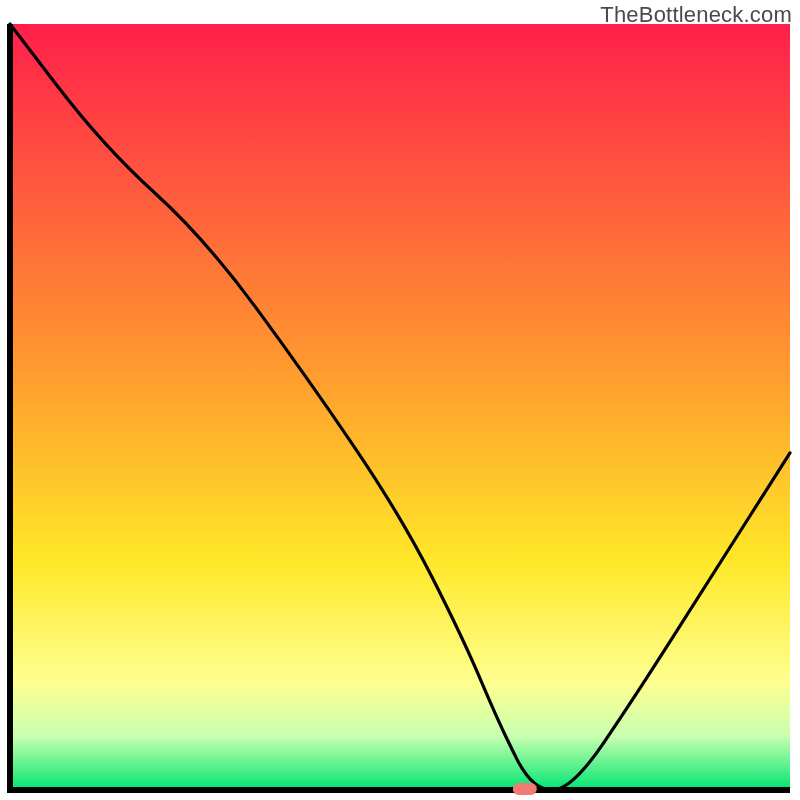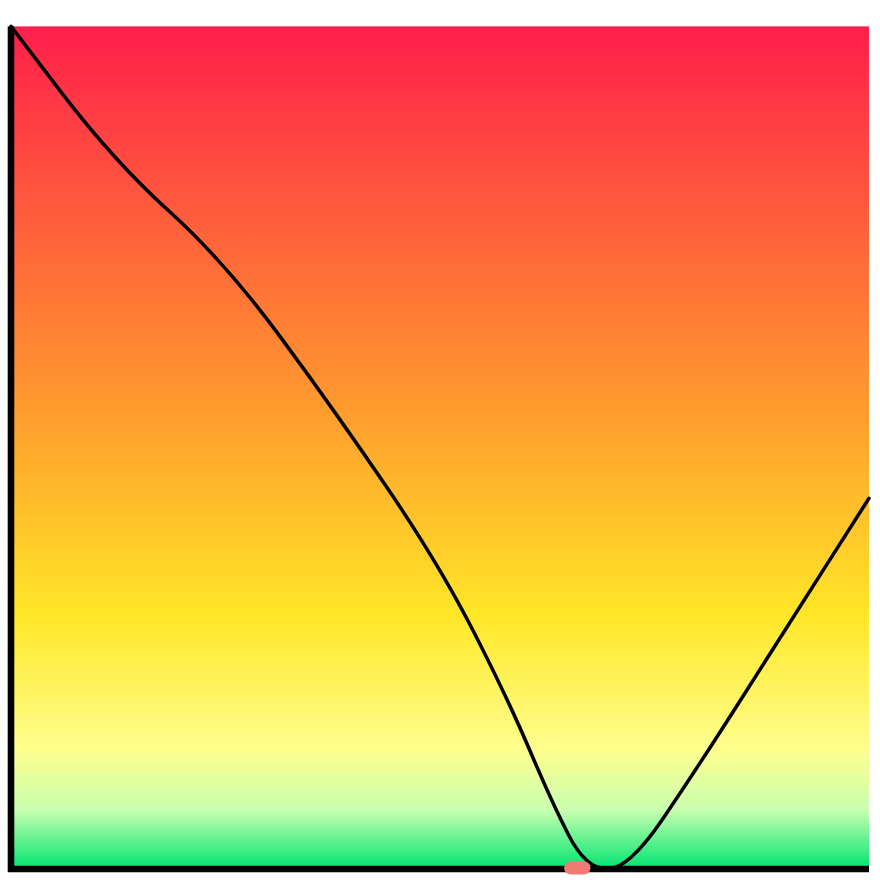--- a/index.html
+++ b/index.html
@@ -27,20 +27,21 @@
   svg {
     position: absolute;
     top: 0;
     left: 0;
   }
 </style>
 </head>
 <body>
 
 <div id="container">
+  <div id="watermark">TheBottleneck.com</div>
   <svg id="chart-svg" width="800" height="800" viewBox="0 0 800 800">
       <defs>
         <linearGradient id="bg-grad" x1="0" y1="0" x2="0" y2="1">
           <stop offset="0%" stop-color="#ff1f4b"></stop>
           <stop offset="45%" stop-color="#ff9a2e"></stop>
           <stop offset="70%" stop-color="#ffe728"></stop>
           <stop offset="86%" stop-color="#feff8f"></stop>
           <stop offset="93%" stop-color="#c8ffb0"></stop>
           <stop offset="100%" stop-color="#00e571"></stop>
         </linearGradient>

